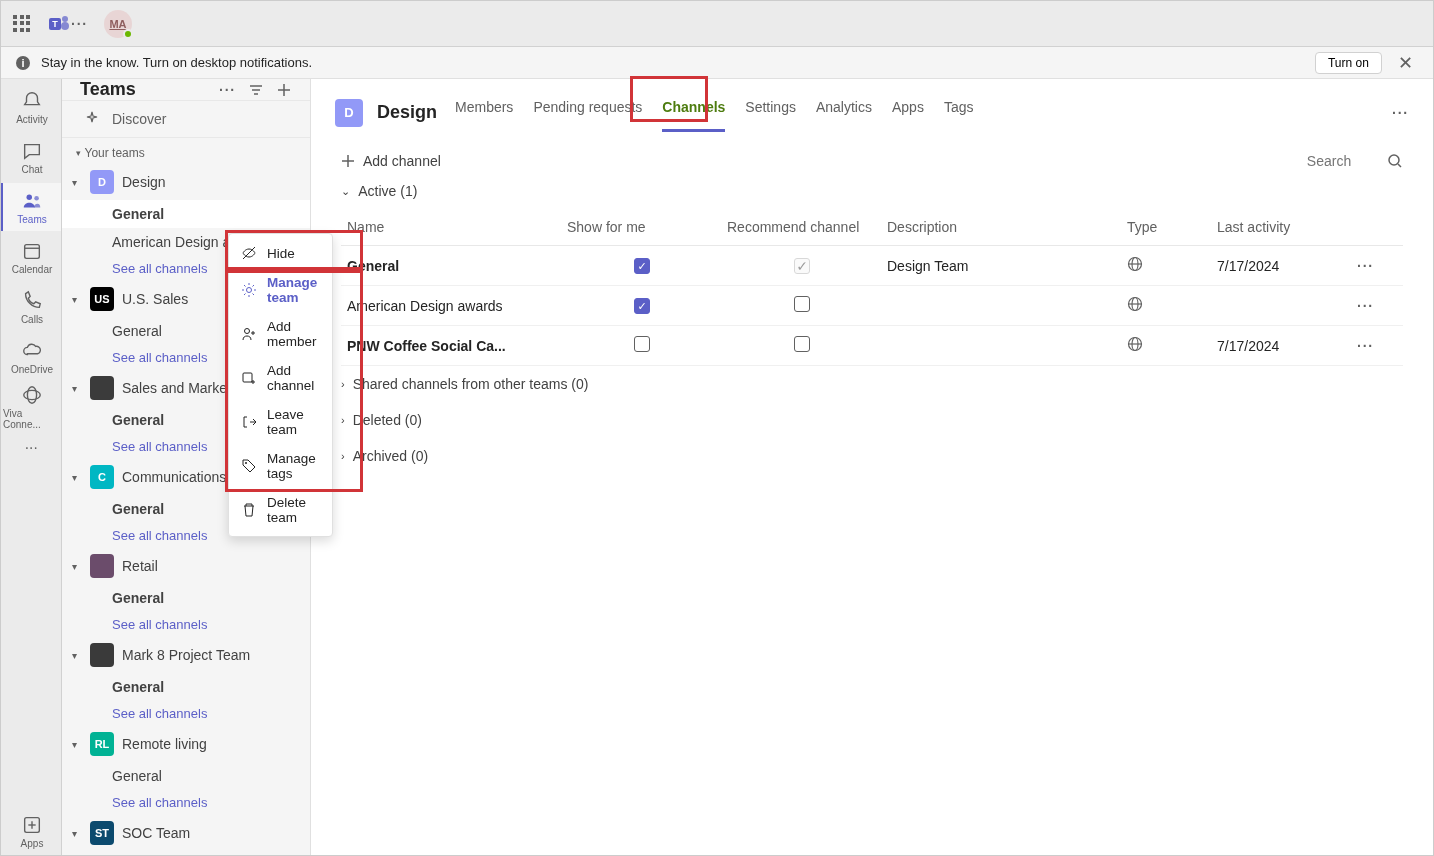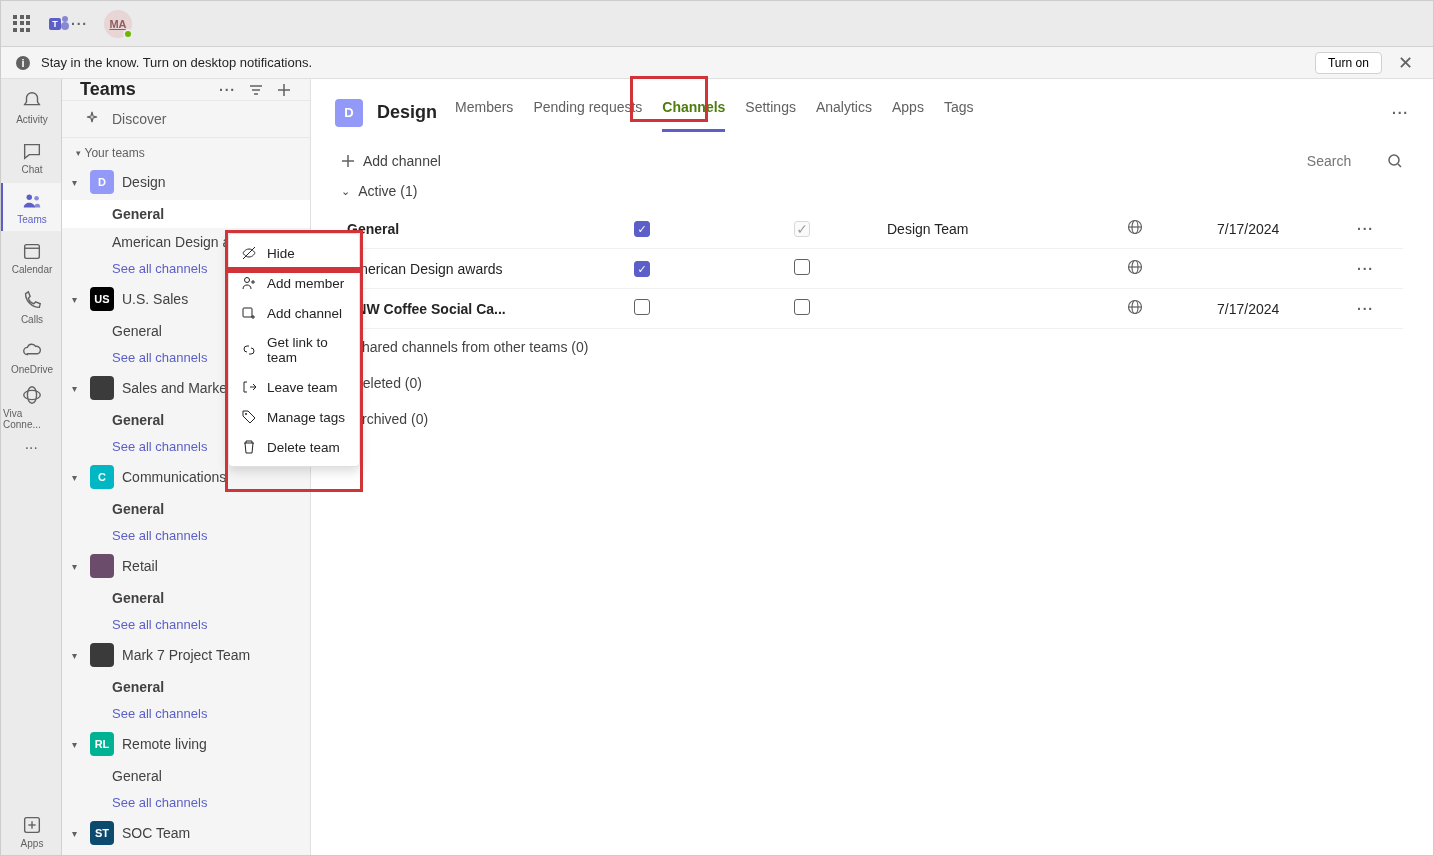--- a/index.html
+++ b/index.html
@@ -40,21 +40,21 @@
 .section-label { font-size: 12px; color: #616161; padding: 8px 14px 4px; display:flex; align-items:center; gap:4px; }
 .team-row { display:flex; align-items:center; gap:8px; padding: 6px 10px; cursor:pointer; font-size:14px; color:#424242;}
 .team-row .caret { width:10px; font-size:10px; color:#616161; }
 .team-avatar { width:24px; height:24px; border-radius:4px; display:flex; align-items:center; justify-content:center; font-size:11px; font-weight:600; color:#fff; }
 .channel-row { padding: 6px 10px 6px 50px; font-size:14px; color:#424242; cursor:pointer; }
 .channel-row.bold { font-weight:700; }
 .channel-row.selected { background:#fff; font-weight:600; }
 .see-all { padding: 5px 10px 5px 50px; font-size:13px; color:#5b5fc7; cursor:pointer; }
 
 
-.context-menu { position:absolute; left:228px; top:233px; width:132px; background:#fff; border:1px solid #e0e0e0; border-radius:4px; box-shadow:0 4px 12px rgba(0,0,0,0.15); padding:4px 0; z-index:100; }
+.context-menu { position:absolute; left:228px; top:233px; width:105px; background:#fff; border:1px solid #e0e0e0; border-radius:4px; box-shadow:0 4px 12px rgba(0,0,0,0.15); padding:4px 0; z-index:100; }
 .context-menu-item { display:flex; align-items:center; gap:10px; padding:7px 12px; font-size:13.5px; color:#242424; cursor:pointer; }
 .context-menu-item.highlighted { color:#5b5fc7; font-weight:600; }
 .context-menu-item svg { width:16px; height:16px; flex-shrink:0; }
 .highlight-box { position:absolute; border:3px solid #d13438; pointer-events:none; z-index:200; }
 
 
 .main { flex:1; background:#fff; display:flex; flex-direction:column; }
 .main-header { display:flex; align-items:center; gap:14px; padding: 14px 24px 0; border-bottom:1px solid transparent; }
 .team-icon-lg { width:28px; height:28px; border-radius:4px; background:#9299f7; color:#fff; display:flex; align-items:center; justify-content:center; font-size:13px; font-weight:600; }
 .main-title { font-size:18px; font-weight:700; }
@@ -252,21 +252,21 @@
         <div class="team-row">
           <span class="caret">▾</span>
           <div class="team-avatar" style="background:#6b4c6b"></div>
           <span>Retail</span>
         </div>
         <div class="channel-row bold">General</div>
         <div class="see-all">See all channels</div>
         <div class="team-row">
           <span class="caret">▾</span>
           <div class="team-avatar" style="background:#3a3a3a"></div>
-          <span>Mark 7 Project Team</span>
+          <span>Mark 8 Project Team</span>
         </div>
         <div class="channel-row bold">General</div>
         <div class="see-all">See all channels</div>
         <div class="team-row">
           <span class="caret">▾</span>
           <div class="team-avatar" style="background:#00b294">RL</div>
           <span>Remote living</span>
         </div>
         <div class="channel-row">General</div>
         <div class="see-all">See all channels</div>
@@ -313,20 +313,29 @@
             </svg>
         </div>
       </div>
 
       <div class="collapse-section">
           <span class="chev">⌄</span>
           <span>Active (1)</span>
         </div>
 
       <div class="table">
+        <div class="table-header">
+          <div>Name</div>
+          <div>Show for me</div>
+          <div>Recommend channel</div>
+          <div>Description</div>
+          <div>Type</div>
+          <div>Last activity</div>
+          <div></div>
+        </div>
         <div id="table-rows">
             <div class="table-row">
     <div class="name bold">General</div>
     <div style="text-align:center"><span class="checkbox checked">✓</span></div>
     <div style="text-align:center"><span class="checkbox disabled">✓</span></div>
     <div>Design Team</div>
     <div class="globe"><svg width="16" height="16" viewBox="0 0 16 16">
                   <circle cx="8" cy="8" r="6.5" fill="none" stroke="currentColor" stroke-width="1.2"></circle>
                   <ellipse cx="8" cy="8" rx="3" ry="6.5" fill="none" stroke="currentColor" stroke-width="1.2"></ellipse>
                   <line x1="1.5" y1="8" x2="14.5" y2="8" stroke="currentColor" stroke-width="1.2"></line>
@@ -380,45 +389,46 @@
 </div>
 
 <div class="context-menu">
   <div class="context-menu-item">
       <svg viewBox="0 0 16 16">
         <path d="M2 8s2-4 6-4 6 4 6 4-2 4-6 4-6-4-6-4z" fill="none" stroke="currentColor"></path>
         <line x1="2" y1="14" x2="14" y2="2" stroke="currentColor"></line>
       </svg>
       <span>Hide</span>
     </div>
+  <div class="context-menu-item highlighted">
+      <svg viewBox="0 0 16 16">
+        <circle cx="8" cy="8" r="2.5" fill="none" stroke="currentColor"></circle>
+        <path d="M8 1v2M8 13v2M1 8h2M13 8h2M3 3l1.5 1.5M11.5 11.5L13 13M3 13l1.5-1.5M11.5 4.5L13 3" stroke="currentColor"></path>
+      </svg>
+      <span>Manage team</span>
+    </div>
   <div class="context-menu-item">
       <svg viewBox="0 0 16 16">
         <circle cx="6" cy="5" r="2.5" fill="none" stroke="currentColor"></circle>
         <path d="M2 14c0-3 2-4 4-4s4 1 4 4" fill="none" stroke="currentColor"></path>
         <line x1="12" y1="5" x2="12" y2="9" stroke="currentColor"></line>
         <line x1="10" y1="7" x2="14" y2="7" stroke="currentColor"></line>
       </svg>
       <span>Add member</span>
     </div>
   <div class="context-menu-item">
       <svg viewBox="0 0 16 16">
         <rect x="2" y="3" width="9" height="9" rx="1" fill="none" stroke="currentColor"></rect>
         <line x1="12" y1="10" x2="12" y2="14" stroke="currentColor"></line>
         <line x1="10" y1="12" x2="14" y2="12" stroke="currentColor"></line>
       </svg>
       <span>Add channel</span>
     </div>
   <div class="context-menu-item">
       <svg viewBox="0 0 16 16">
-        <path d="M6 10a3 3 0 010-6h2M10 6a3 3 0 010 6H8" fill="none" stroke="currentColor"></path>
-      </svg>
-      <span>Get link to team</span>
-    </div>
-  <div class="context-menu-item">
-      <svg viewBox="0 0 16 16">
         <path d="M6 3H3v10h3M9 8h5M12 5l3 3-3 3" fill="none" stroke="currentColor"></path>
       </svg>
       <span>Leave team</span>
     </div>
   <div class="context-menu-item">
       <svg viewBox="0 0 16 16">
         <path d="M2 2h5l7 7-5 5-7-7V2z" fill="none" stroke="currentColor"></path>
         <circle cx="5" cy="5" r="1" fill="currentColor"></circle>
       </svg>
       <span>Manage tags</span>

